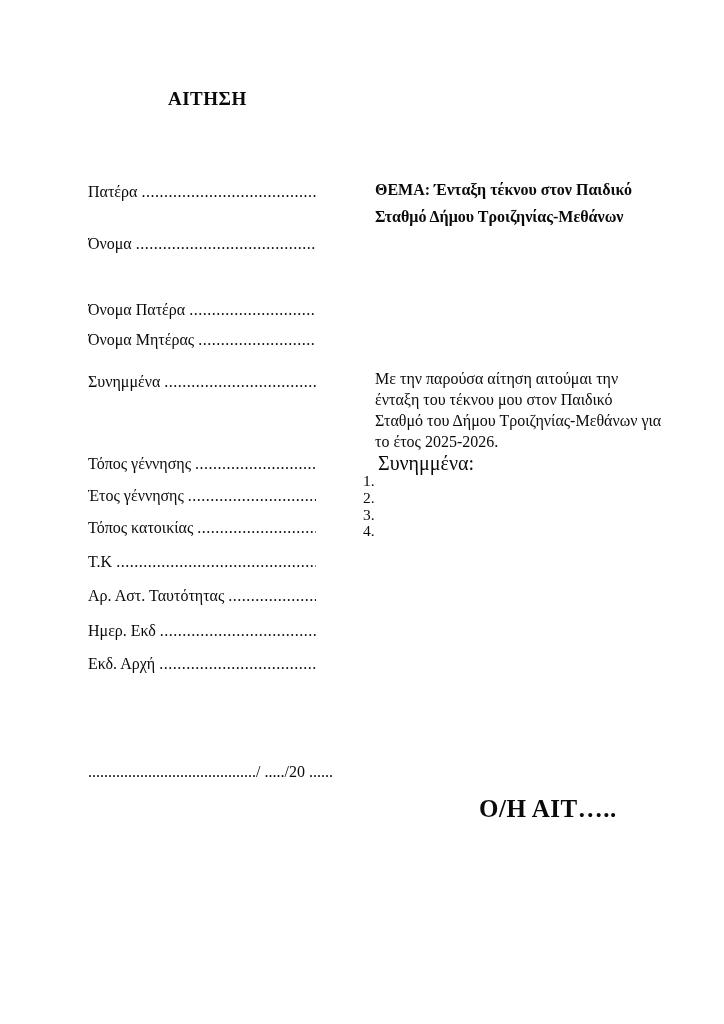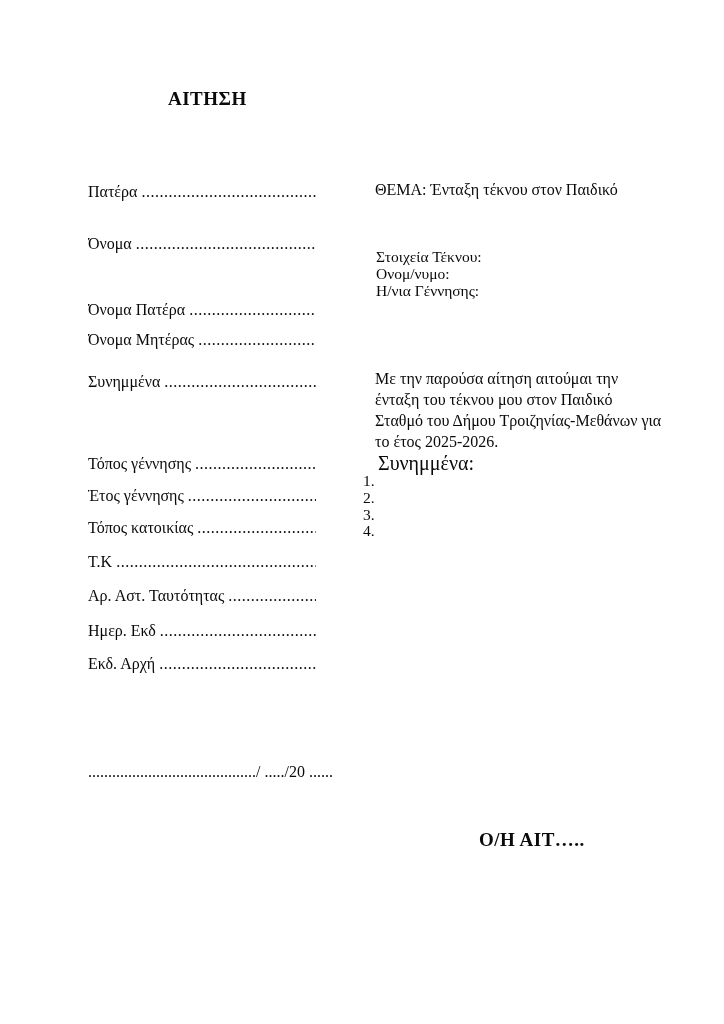--- a/index.html
+++ b/index.html
@@ -57,20 +57,21 @@
   .fr-8  { top: 552px; }
   .fr-9  { top: 586px; }
   .fr-10 { top: 621px; }
   .fr-11 { top: 654px; }
 
   
   .subject-line {
     left: 375px;
     font-size: 16px;
     white-space: nowrap;
+    font-weight: bold;
   }
   .subject-1 { top: 181px; }
   .subject-2 { top: 208px; }
 
   .child-block {
     left: 376px;
     top: 248px;
     font-size: 15.5px;
     line-height: 17px;
   }
@@ -97,22 +98,22 @@
 
   
   .date-line {
     left: 88px;
     top: 763px;
     font-size: 16px;
     white-space: nowrap;
   }
   .signature {
     left: 479px;
-    top: 829px;
-    font-size: 19px;
+    top: 795px;
+    font-size: 25px;
     font-weight: bold;
     letter-spacing: 0.5px;
     white-space: nowrap;
   }
 </style>
 </head>
 <body>
 
 <div class="page">
 
@@ -162,26 +163,22 @@
   <div class="abs field-row fr-10">
     <span>Ημερ. Εκδ</span>
     <span class="dots">............................................................</span>
   </div>
   <div class="abs field-row fr-11">
     <span>Εκδ. Αρχή</span>
     <span class="dots">............................................................</span>
   </div>
 
   <div class="abs subject-line subject-1">ΘΕΜΑ: Ένταξη τέκνου στον Παιδικό</div>
+  <div class="abs subject-line subject-2">Σταθμό Δήμου Τροιζηνίας-Μεθάνων</div>
 
-  <div class="abs child-block">
-    <div>Στοιχεία Τέκνου:</div>
-    <div>Ονομ/νυμο:</div>
-    <div>Η/νια Γέννησης:</div>
-  </div>
 
   <div class="abs request-paragraph">Με την παρούσα αίτηση αιτούμαι την ένταξη του τέκνου μου στον Παιδικό Σταθμό του Δήμου Τροιζηνίας-Μεθάνων για το έτος 2025-2026.</div>
 
   <div class="abs attachments-heading">Συνημμένα:</div>
   <div class="abs attachments-list">
     <div>1.</div>
     <div>2.</div>
     <div>3.</div>
     <div>4.</div>
   </div>

